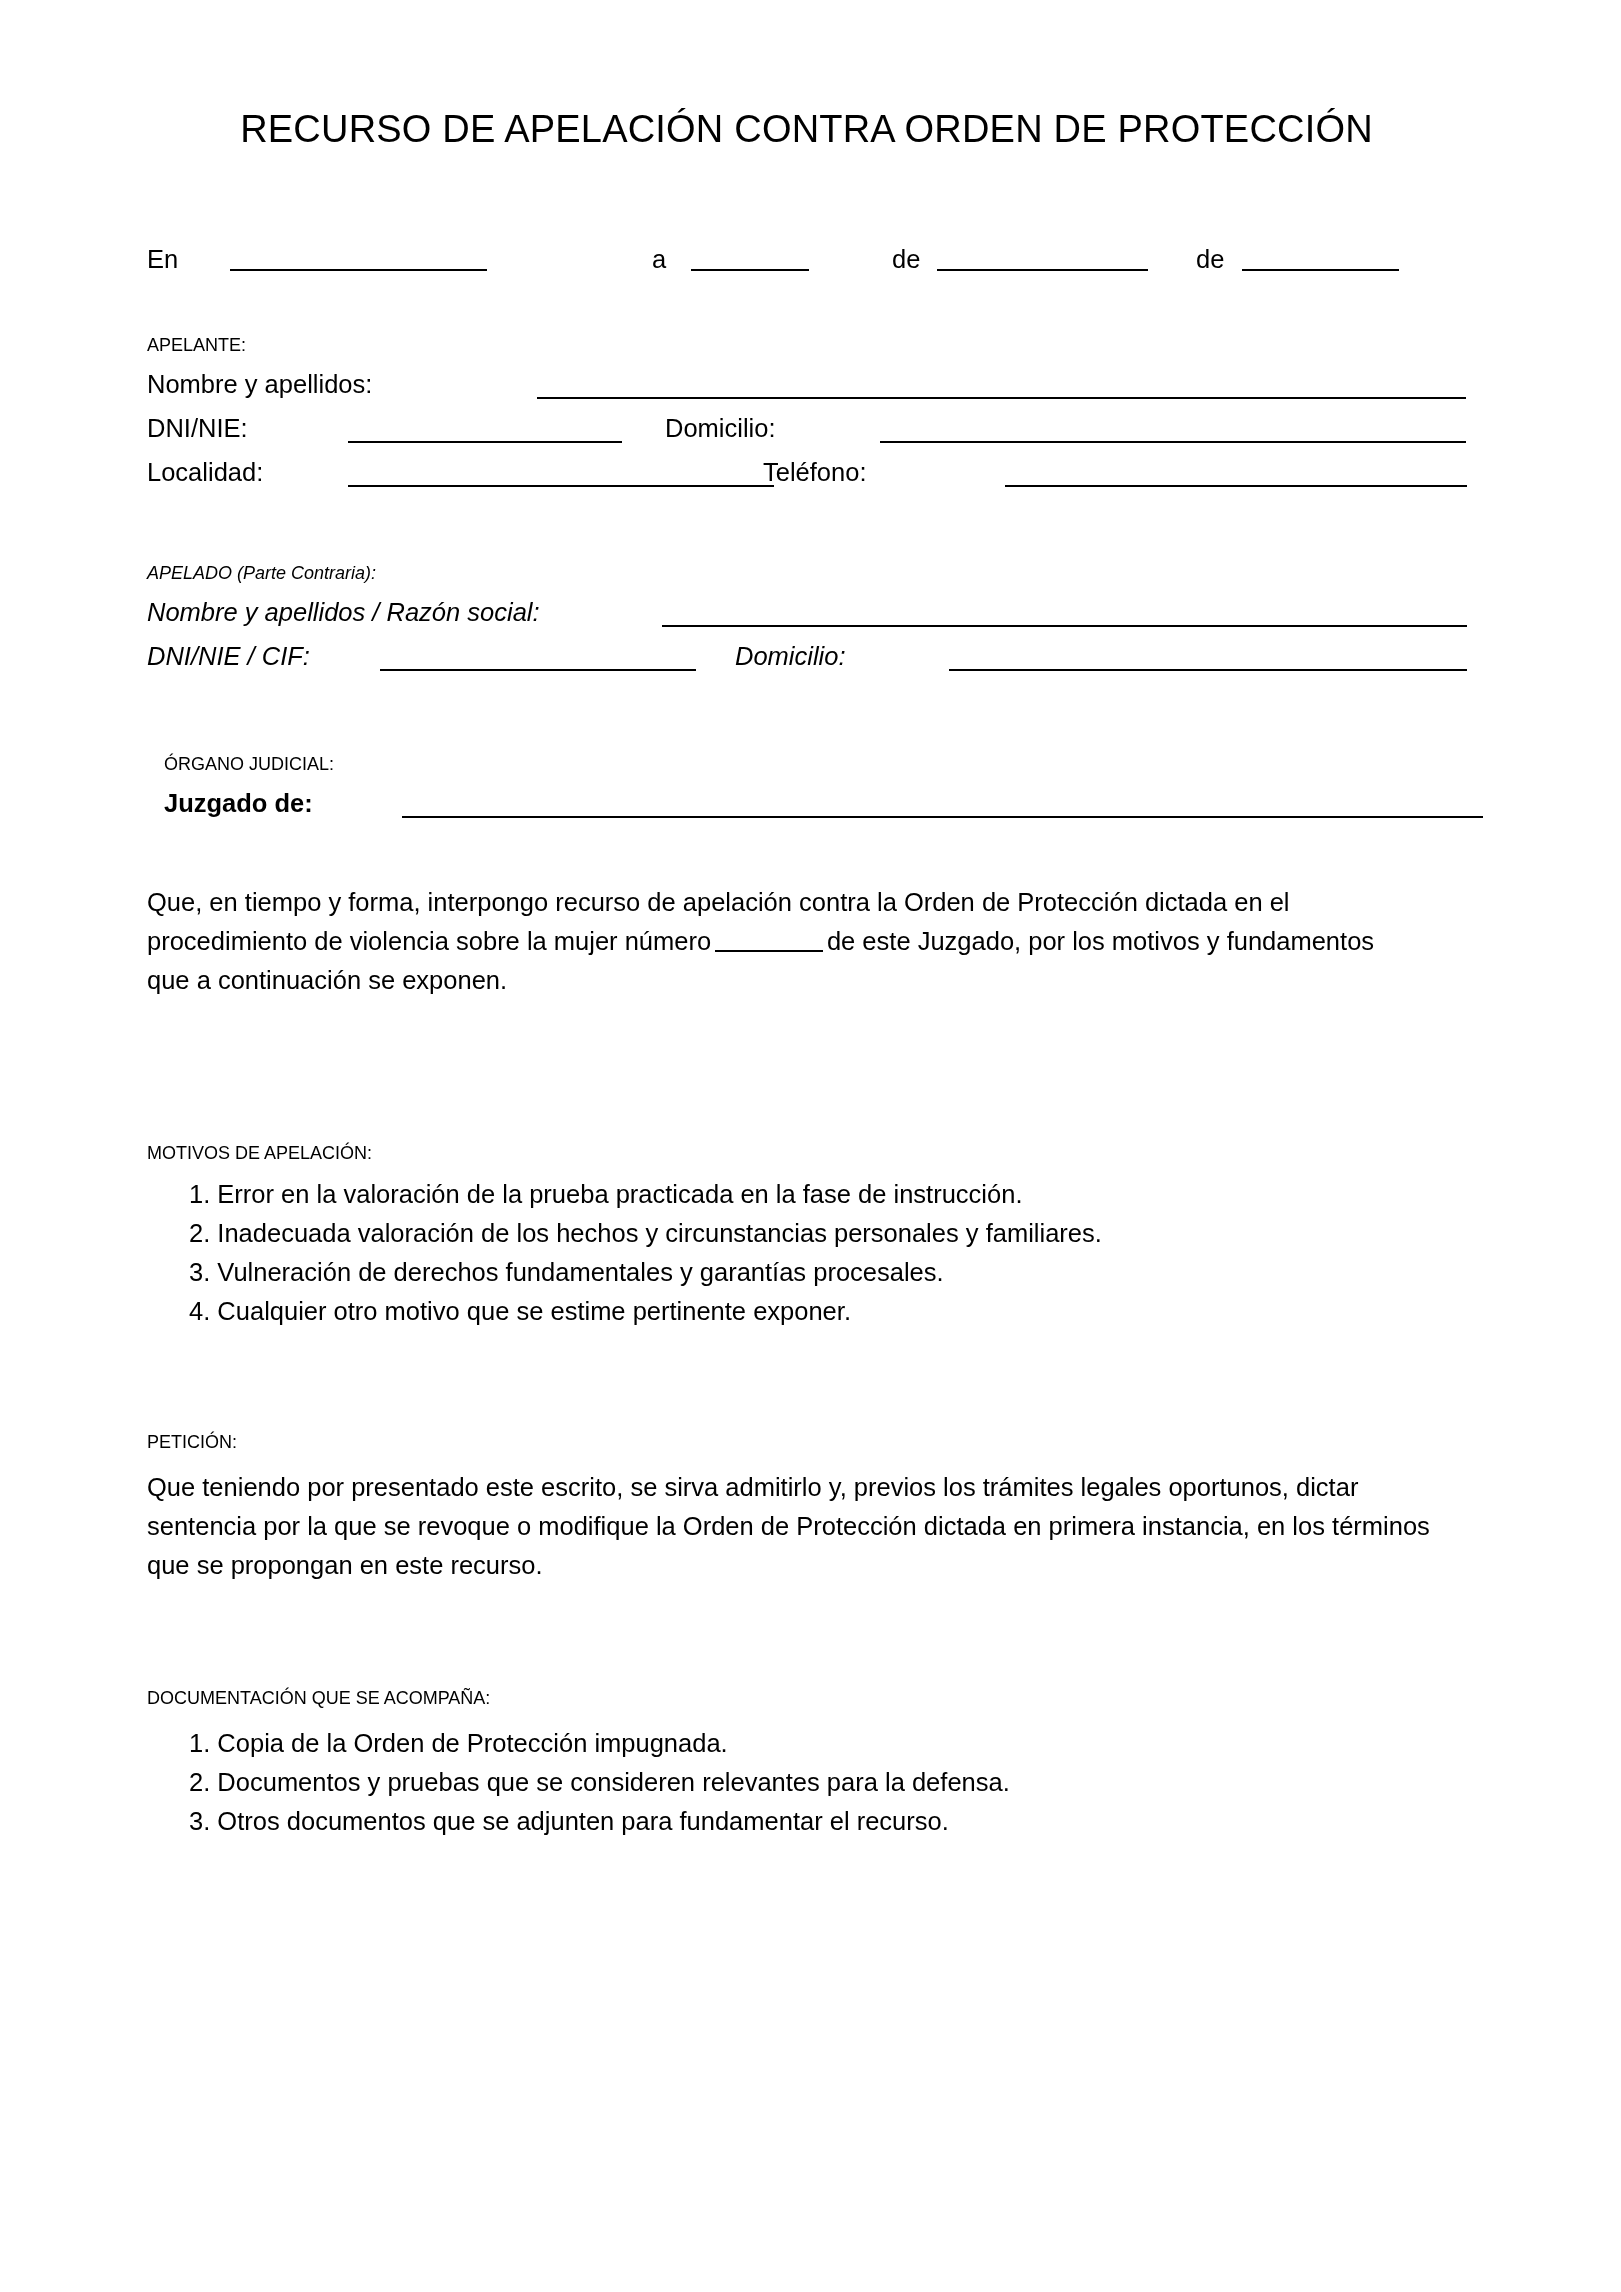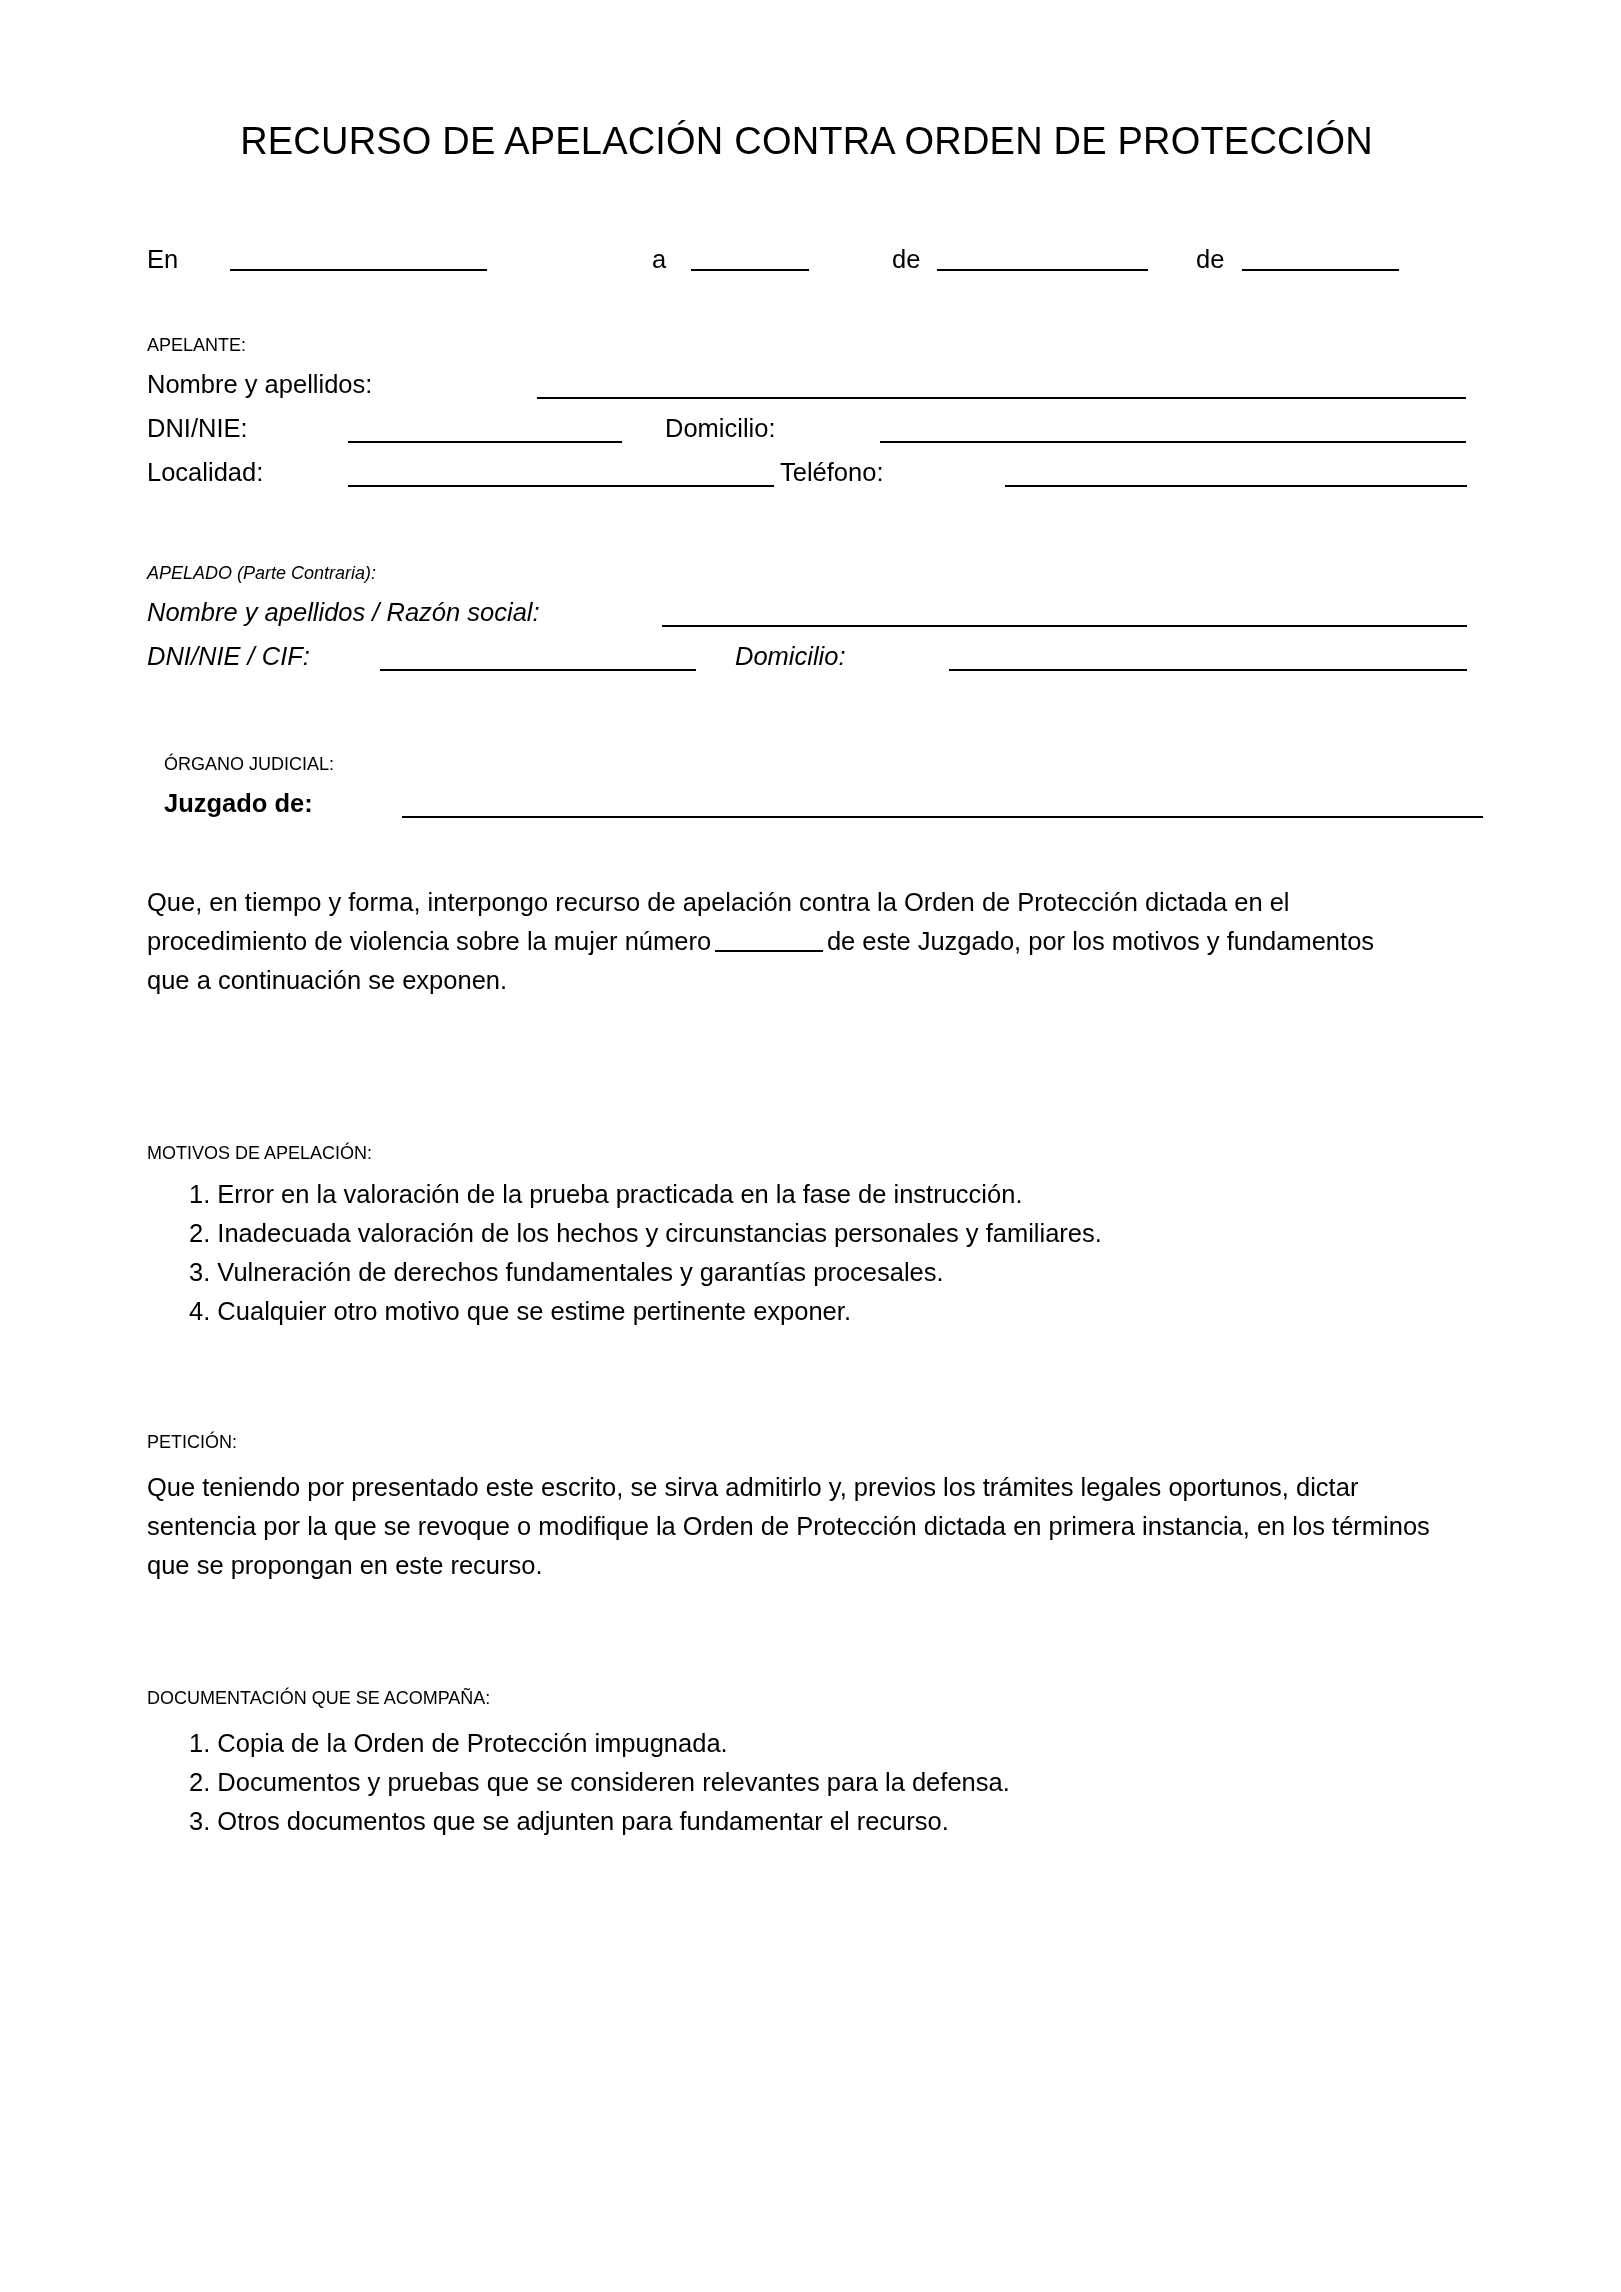--- a/index.html
+++ b/index.html
@@ -25,21 +25,21 @@
     top: 0;
     width: 1319px; 
   }
 
   
   .doc-title {
     text-align: center;
     font-size: 38px;
     font-weight: 400;
     letter-spacing: 0.2px;
-    margin: 12px;
+    margin: 0;
     padding-top: 108px;
     white-space: nowrap;
   }
   .lbl {
     font-size: 25.5px;
     line-height: 39px;
     white-space: nowrap;
   }
   .rule {
     border-bottom: 2.9px solid #000;
@@ -122,21 +122,21 @@
       <div class="form-row" style="height:44px;">
         <span class="lbl" style="left:0px;">DNI/NIE:</span>
         <span class="rule" style="left:201px; width:274px;"></span>
         <span class="lbl" style="left:518px;">Domicilio:</span>
         <span class="rule" style="left:733px; width:586px;"></span>
       </div>
 
       <div class="form-row" style="height:44px;">
         <span class="lbl" style="left:0px;">Localidad:</span>
         <span class="rule" style="left:201px; width:426px;"></span>
-        <span class="lbl" style="left:616px;margin-left:17px;">Teléfono:</span>
+        <span class="lbl" style="left:616px;">Teléfono:</span>
         <span class="rule" style="left:858px; width:462px;"></span>
       </div>
     </div>
 
     <div class="abs" style="top:554px; left:0; width:1319px;font-style:italic;">
 
       <div class="section-head">APELADO (Parte Contraria):</div>
 
       <div class="form-row" style="height:44px;">
         <span class="lbl" style="left:0px;">Nombre y apellidos / Razón social:</span>

